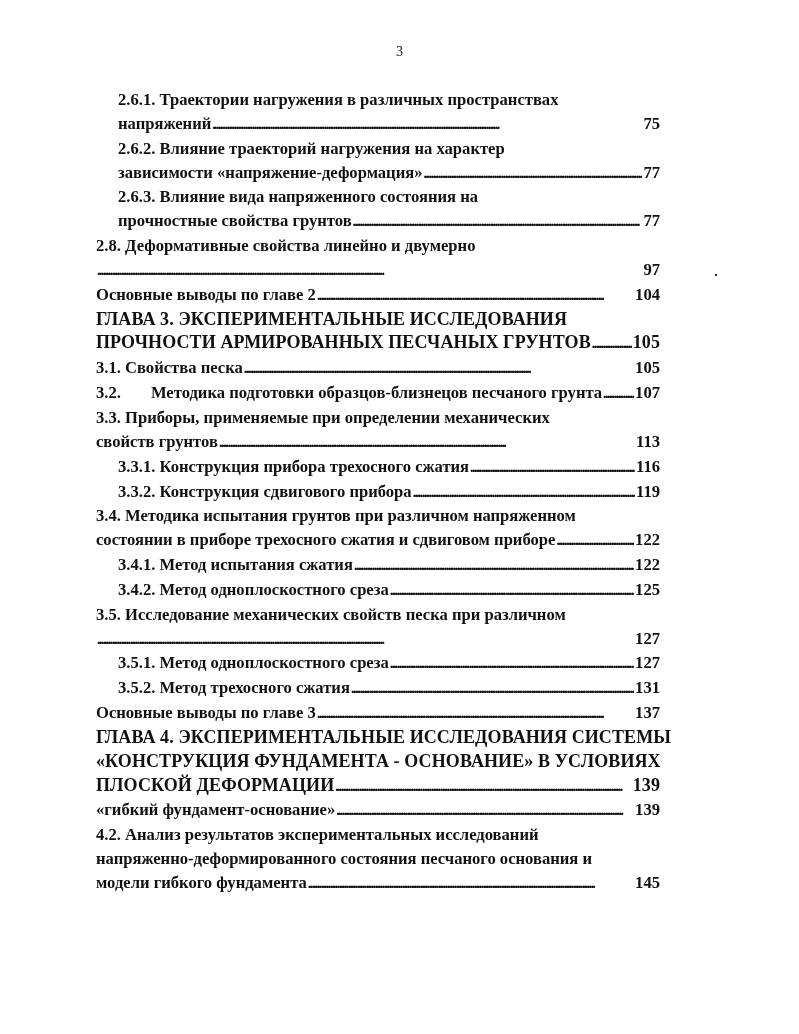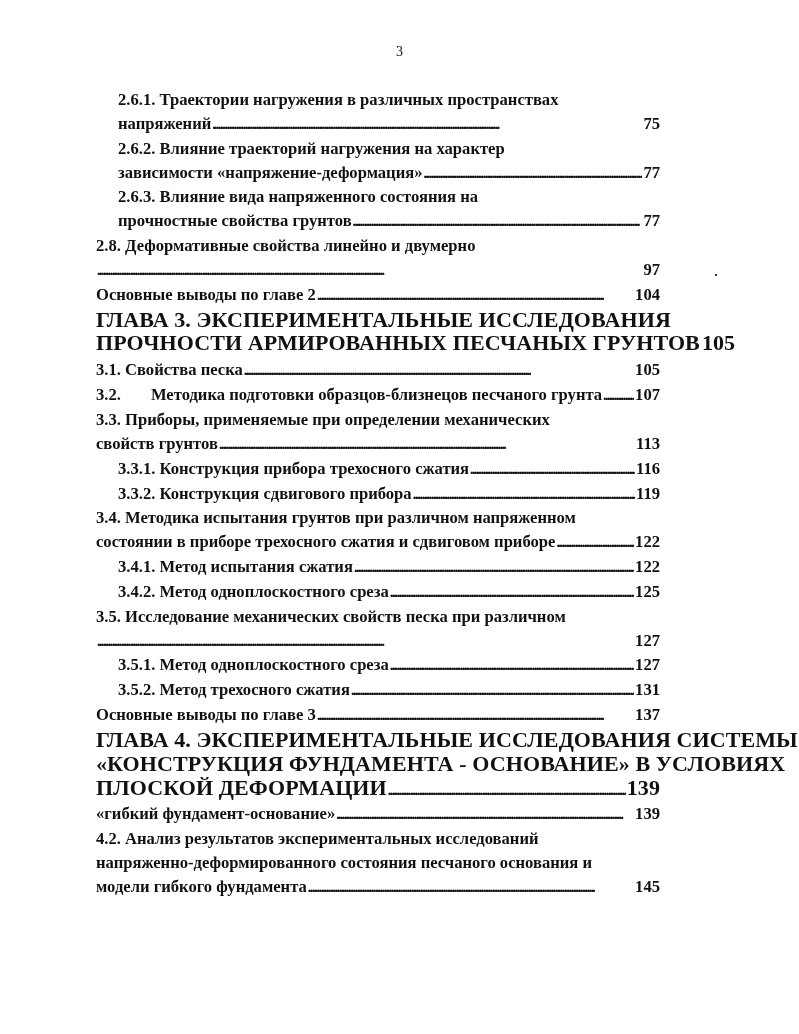--- a/index.html
+++ b/index.html
@@ -2,21 +2,21 @@
 <html><head>
 <meta charset="utf-8">
 <style>
   html, body { margin: 0; padding: 0; background: #ffffff; }
   body { width: 799px; height: 1034px; position: relative; overflow: hidden;
          font-family: "Liberation Serif", "DejaVu Serif", serif; color: #111; }
   .page-number { position: absolute; top: 44px; left: 0; width: 799px; text-align: center; font-size: 14px; }
   .toc { position: absolute; top: 88px; left: 96px; width: 564px; font-weight: bold; }
   .entry { font-size: 16.6px; line-height: 23.85px; }
   .entry.sub { padding-left: 22px; }
-  .entry.chapter { font-size: 22px; letter-spacing: 0.1px; }
+  .entry.chapter { font-size: 18px; letter-spacing: 0.1px; }
   .line { display: block; white-space: nowrap; }
   .last { display: flex; align-items: baseline; white-space: nowrap; }
   .last .txt { flex: 0 0 auto; }
   .last .dots { flex: 1 1 auto; overflow: hidden; white-space: nowrap; margin: 0 1px; }
   .last .dots::before { content: ". . . . . . . . . . . . . . . . . . . . . . . . . . . . . . . . . . . . . . . . . . . . . . . . . . . . . . . . . . . . . . . . . . . . . . . . . . . . . . . . . . . . . . . . . . . . . . . . . . . . . . . . . . . . . . . . . . . . . . . . . . . . . . . . . . . . . . . . . . . . . . . . . . . . . . . . . . . . . . ."; letter-spacing: -2.6px; font-size: 14px; }
   .last .pg { flex: 0 0 auto; }
   .gap32 { display: inline-block; width: 30px; }
   .speck { position: absolute; left: 715px; top: 274px; width: 2px; height: 2px; background: #333; }
 </style>
 </head>

